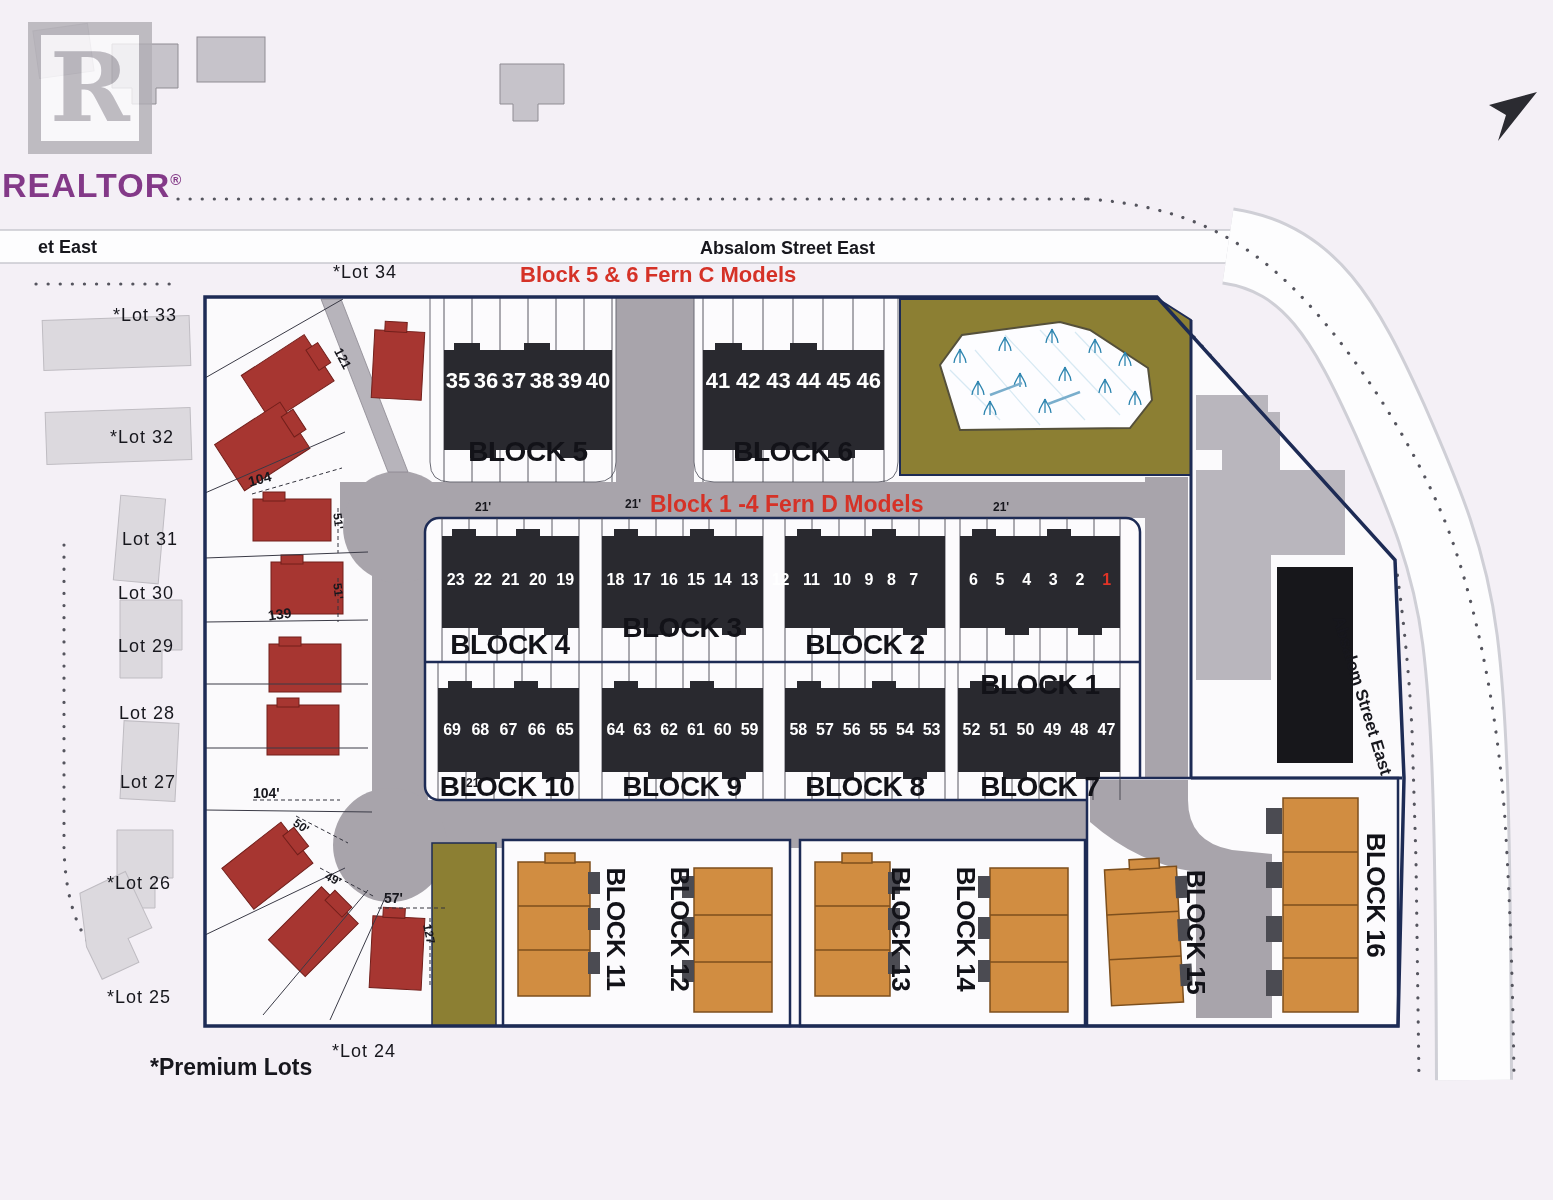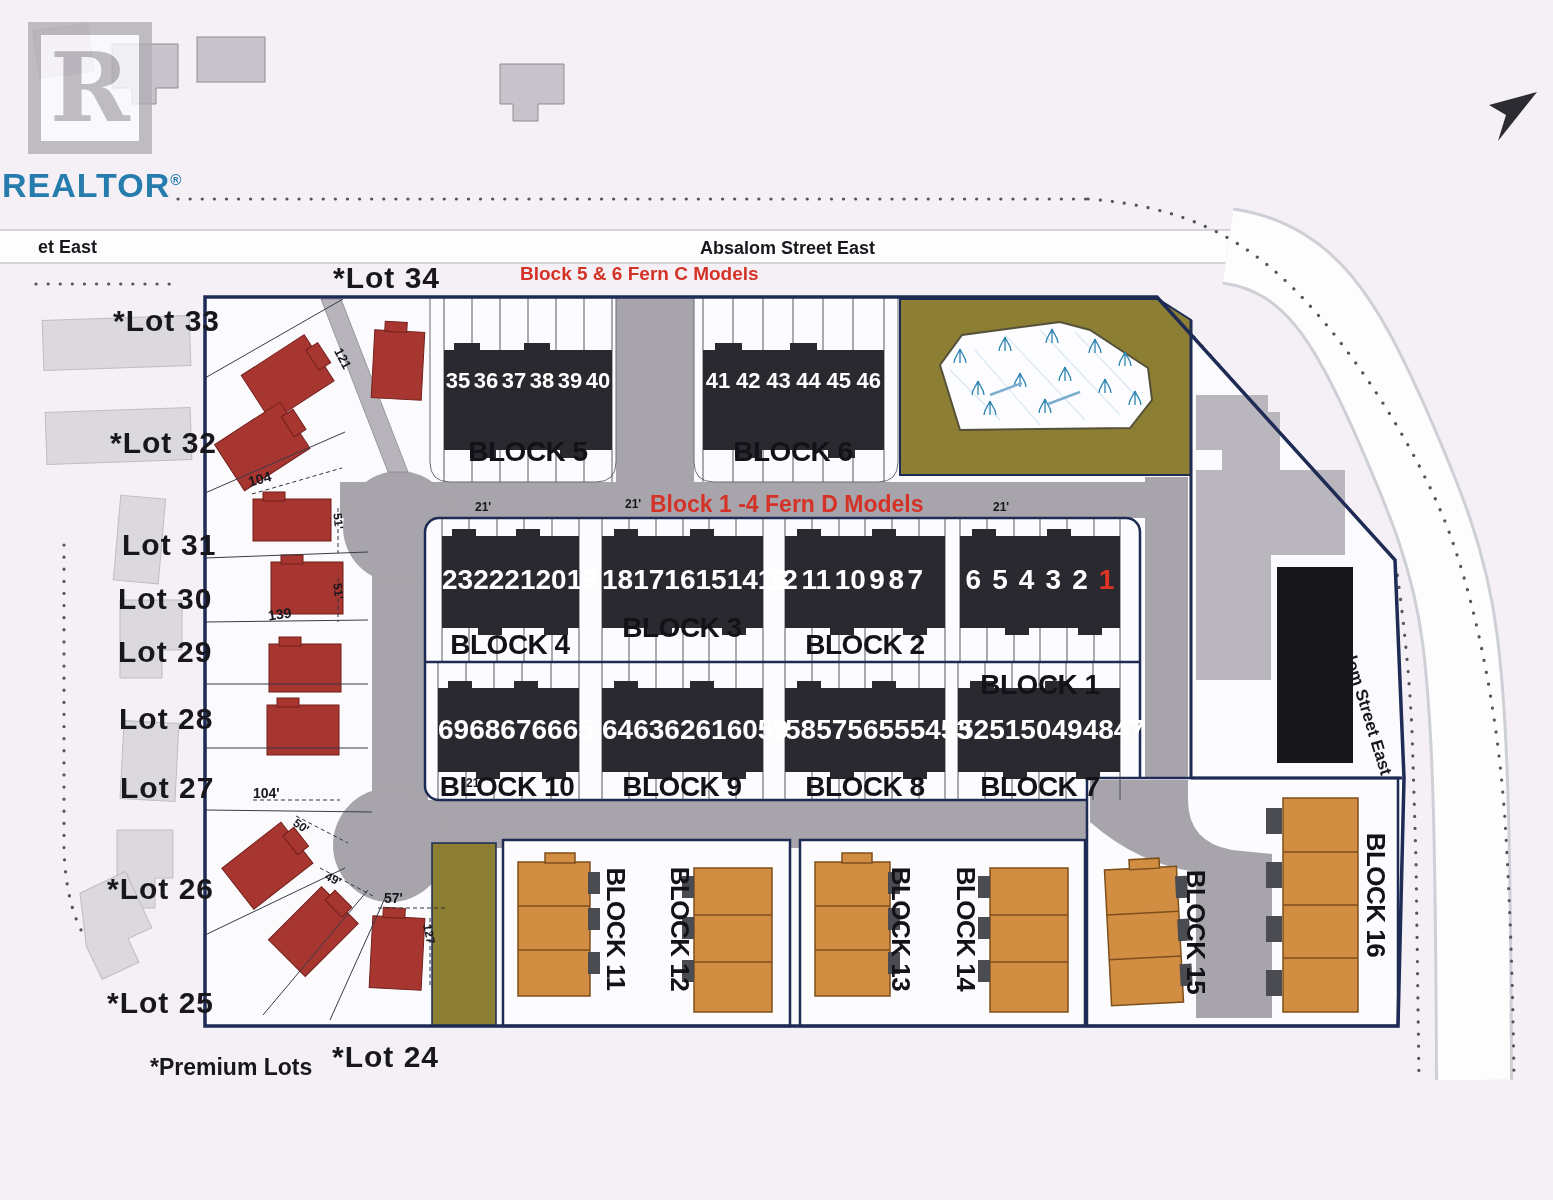--- a/index.html
+++ b/index.html
@@ -1,38 +1,38 @@
 <!DOCTYPE html>
 <html><head>
 <meta charset="utf-8">
 <style>
   html,body{margin:0;padding:0;background:#e9e6ec;}
   #stage{position:relative;width:1553px;height:1200px;background:#f4f0f6;overflow:hidden;
          font-family:"Liberation Sans",sans-serif;}
   #stage svg{position:absolute;left:0;top:0;}
   .lbl{position:absolute;white-space:nowrap;line-height:1;color:#17171d;}
   .street{font-size:18px;font-weight:600;}
-  .lot{font-size:30px;font-weight:700;letter-spacing:1px;}
+  .lot{font-size:18px;font-weight:400;letter-spacing:1px;}
   .blk{position:absolute;font-size:28px;font-weight:700;letter-spacing:-.5px;color:#121218;
        text-align:center;line-height:1;}
   .blk.rot{font-size:26px;transform:rotate(90deg);transform-origin:center;}
   .units{position:absolute;display:flex;justify-content:space-around;align-items:center;height:24px;}
-  .units span{color:#fff;font-size:28px;font-weight:700;line-height:1;}
+  .units span{color:#fff;font-size:16px;font-weight:700;line-height:1;}
   .units.big span{font-size:22px;}
   .units span.red{color:#e03427;}
   .redtxt{font-weight:700;color:#d53227;}
   .dim{position:absolute;font-size:13px;font-weight:700;color:#17171d;line-height:1;}
   .wm{position:absolute;font-size:36px;font-weight:400;color:#c3bec8;
       background:rgba(208,203,213,.25);padding:4px 14px;letter-spacing:1px;}
   .premium{font-size:23px;font-weight:600;}
   #realtor-logo{position:absolute;left:28px;top:22px;width:124px;height:132px;background:#b1aeb5;opacity:.8;}
   #realtor-logo .inner{position:absolute;left:13px;top:13px;right:13px;bottom:13px;background:#fbfafc;
       display:flex;align-items:center;justify-content:center;}
   #realtor-logo .r{font-family:"DejaVu Serif",serif;font-weight:700;font-size:96px;color:#b1aeb5;line-height:1;}
-  #realtor-word{position:absolute;left:2px;top:166px;font-size:34px;font-weight:700;color:#0369a1;
+  #realtor-word{position:absolute;left:2px;top:166px;font-size:34px;font-weight:700;color:#701a75;
       letter-spacing:1px;opacity:.85;}
   #realtor-word sup{font-size:15px;}
 </style>
 </head>
 <body>
 
 <div id="stage">
 
 <svg width="1553" height="1200" viewBox="0 0 1553 1200">
 
@@ -375,21 +375,21 @@
   <div class="inner">
     <span class="r">R</span>
   </div>
 </div>
 <div id="realtor-word"><span>REALTOR</span><sup>®</sup></div>
 
 <div class="lbl street" style="left:38px;top:238px;">et East</div>
 <div class="lbl street" style="left:700px;top:239px;">Absalom Street East</div>
 <div class="lbl street" style="left:1338px;top:608px;width:200px;transform:rotate(73deg);transform-origin:left center;font-size:17px;">Absalom Street East</div>
 
-<div class="lbl redtxt" style="left:520px;top:264px;font-size:19px;">Block 5 &amp; 6 Fern C Models</div>
+<div class="lbl redtxt" style="left:520px;top:264px;font-size:22px;">Block 5 &amp; 6 Fern C Models</div>
 <div class="lbl redtxt" style="left:650px;top:493px;font-size:23px;">Block 1 -4 Fern D Models</div>
 
 <div class="lbl lot" style="left:333px;top:263px;">*Lot 34</div>
 <div class="lbl lot" style="left:113px;top:306px;">*Lot 33</div>
 <div class="lbl lot" style="left:110px;top:428px;">*Lot 32</div>
 <div class="lbl lot" style="left:122px;top:530px;">Lot 31</div>
 <div class="lbl lot" style="left:118px;top:584px;">Lot 30</div>
 <div class="lbl lot" style="left:118px;top:637px;">Lot 29</div>
 <div class="lbl lot" style="left:119px;top:704px;">Lot 28</div>
 <div class="lbl lot" style="left:120px;top:773px;">Lot 27</div>

